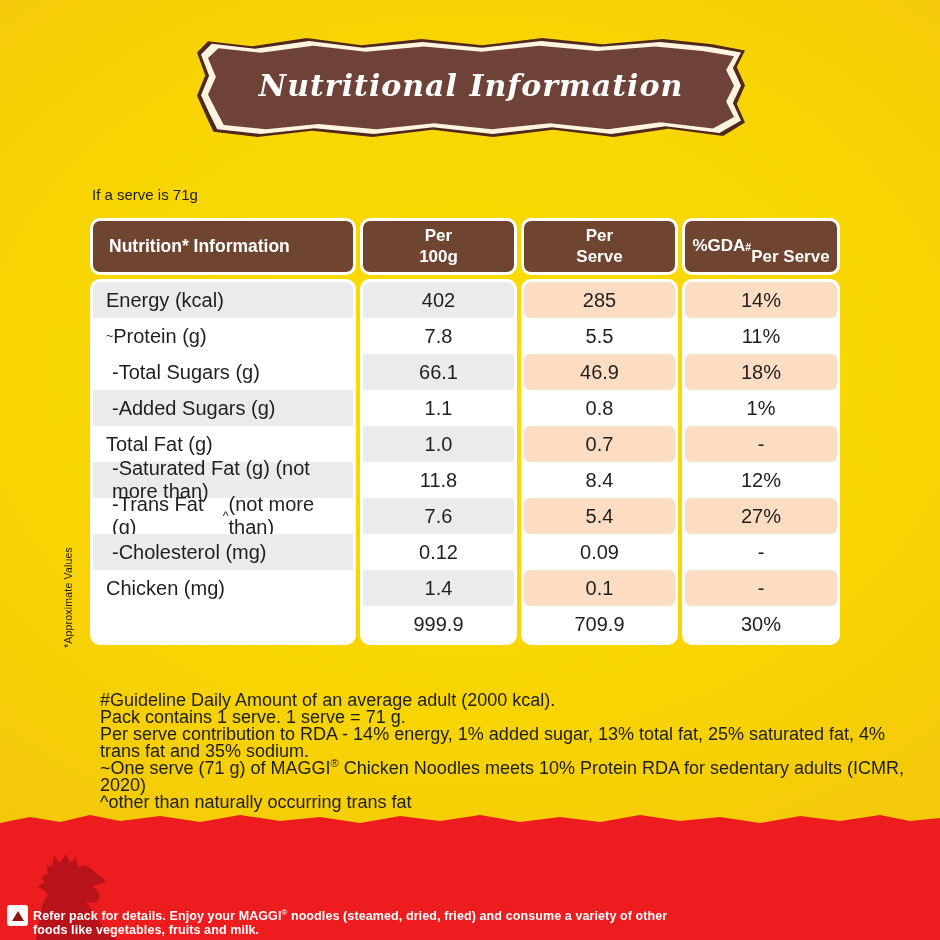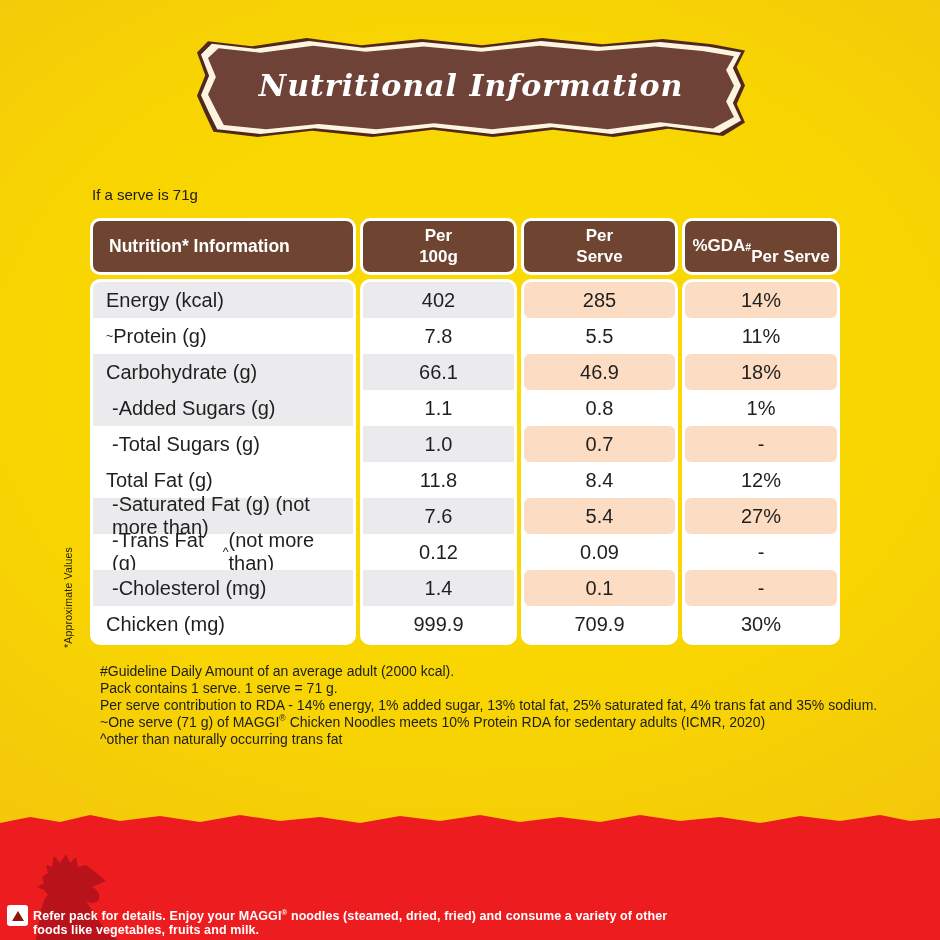--- a/index.html
+++ b/index.html
@@ -37,22 +37,22 @@
   .stripe-gray{background:#ebeaed;}
   .stripe-peach{background:#fcdcc2;border-radius:6px;}
   sup{font-size:62%;line-height:0;}
 
   
   .side-note{position:absolute;left:62px;top:492px;height:156px;width:16px;
     writing-mode:vertical-rl;transform:rotate(180deg);
     font-size:10.5px;color:#221c00;text-align:left;letter-spacing:.2px;}
 
   
-  .footnotes{position:absolute;left:100px;top:663px;width:810px;
-    font-size:14px;line-height:17px;color:#1d1d1b;}
+  .footnotes{position:absolute;left:100px;top:692px;width:810px;
+    font-size:18px;line-height:17px;color:#1d1d1b;}
 
   
   .band{position:absolute;left:0;top:828px;width:940px;height:112px;background:#ed1c1f;}
   .band-edge{position:absolute;left:0;top:809px;width:940px;height:20px;display:block;}
   .rooster{position:absolute;left:8px;top:843px;width:124px;height:97px;}
   .nonveg{position:absolute;left:7px;top:905px;width:21px;height:21px;background:#ffffff;
     border-radius:3px;display:flex;align-items:center;justify-content:center;}
   .nonveg-tri{width:0;height:0;border-left:6px solid transparent;border-right:6px solid transparent;
     border-bottom:10px solid #8c1610;}
   .disclaimer{position:absolute;left:33px;top:909px;width:640px;
@@ -71,23 +71,22 @@
   </div>
 
   <div class="serve-note">If a serve is 71g</div>
 
   <div class="table-wrap" id="table-root">
       <div class="tcol tcol-0">
         <div class="th">Nutrition* Information</div>
         <div class="tbody">
           <div class="cell lab stripe-gray">Energy (kcal)</div>
           <div class="cell lab"><sup>~</sup>Protein (g)</div>
-          <div class="cell lab stripe-gray">Carbohydrate (g)</div>
+          <div class="cell lab ind">-Total Sugars (g)</div>
           <div class="cell lab ind stripe-gray">-Added Sugars (g)</div>
-          <div class="cell lab ind">-Total Sugars (g)</div>
           <div class="cell lab">Total Fat (g)</div>
           <div class="cell lab ind stripe-gray">-Saturated Fat (g) (not more than)</div>
           <div class="cell lab ind">-Trans Fat (g)<sup>^</sup> (not more than)</div>
           <div class="cell lab ind stripe-gray">-Cholesterol (mg)</div>
           <div class="cell lab">Chicken (mg)</div>
         </div>
       </div>
       <div class="tcol tcol-1">
         <div class="th">Per<br>100g</div>
         <div class="tbody">

